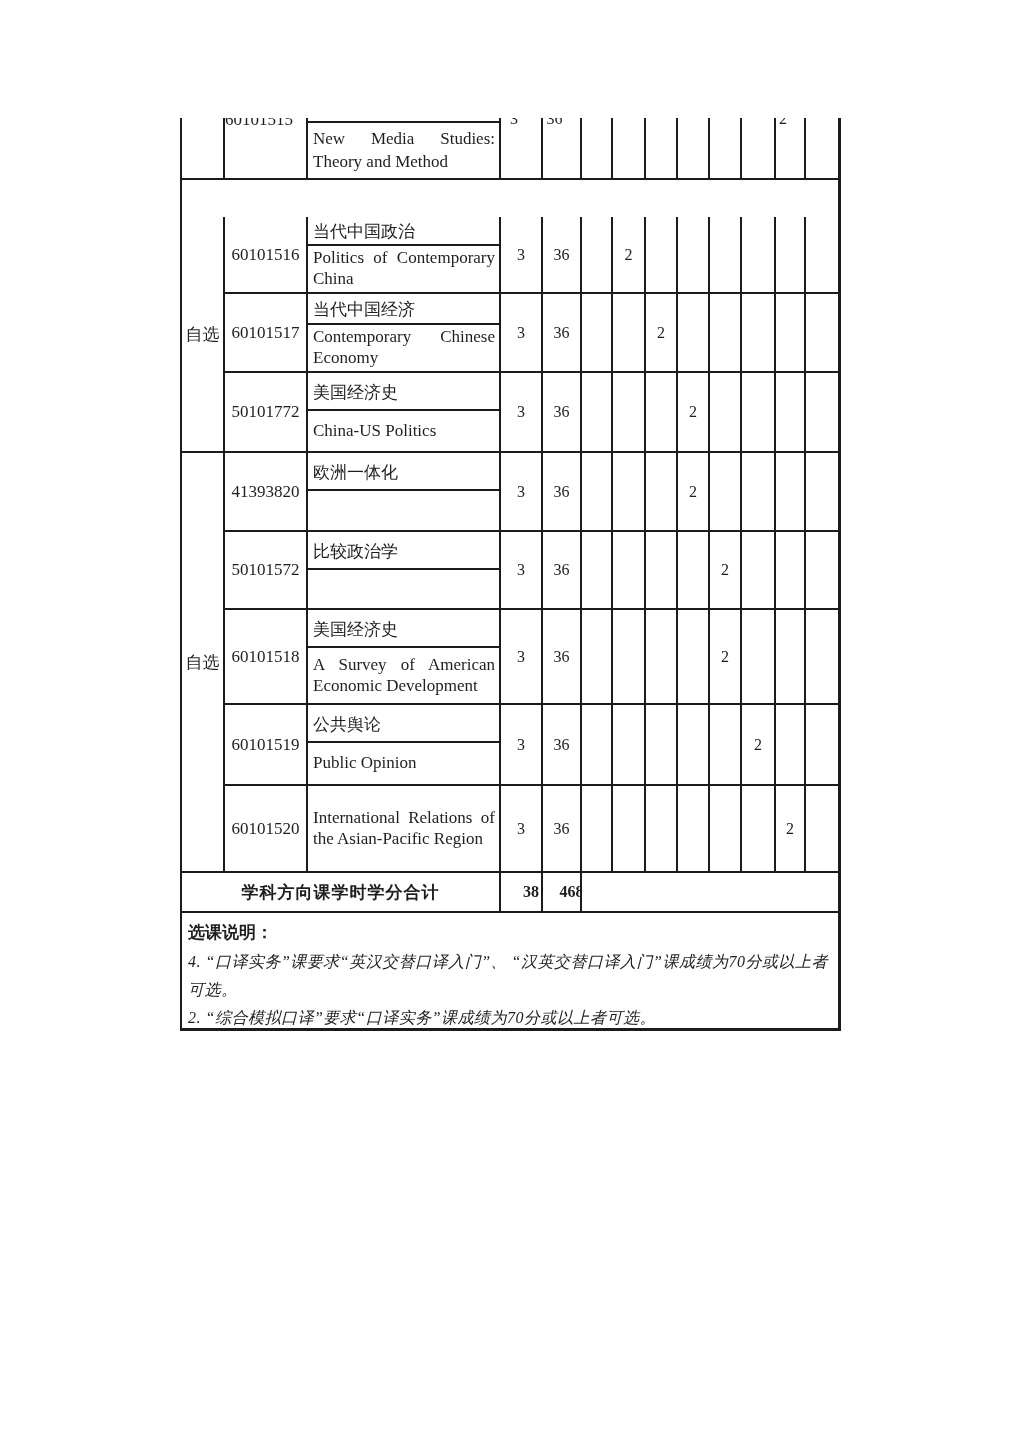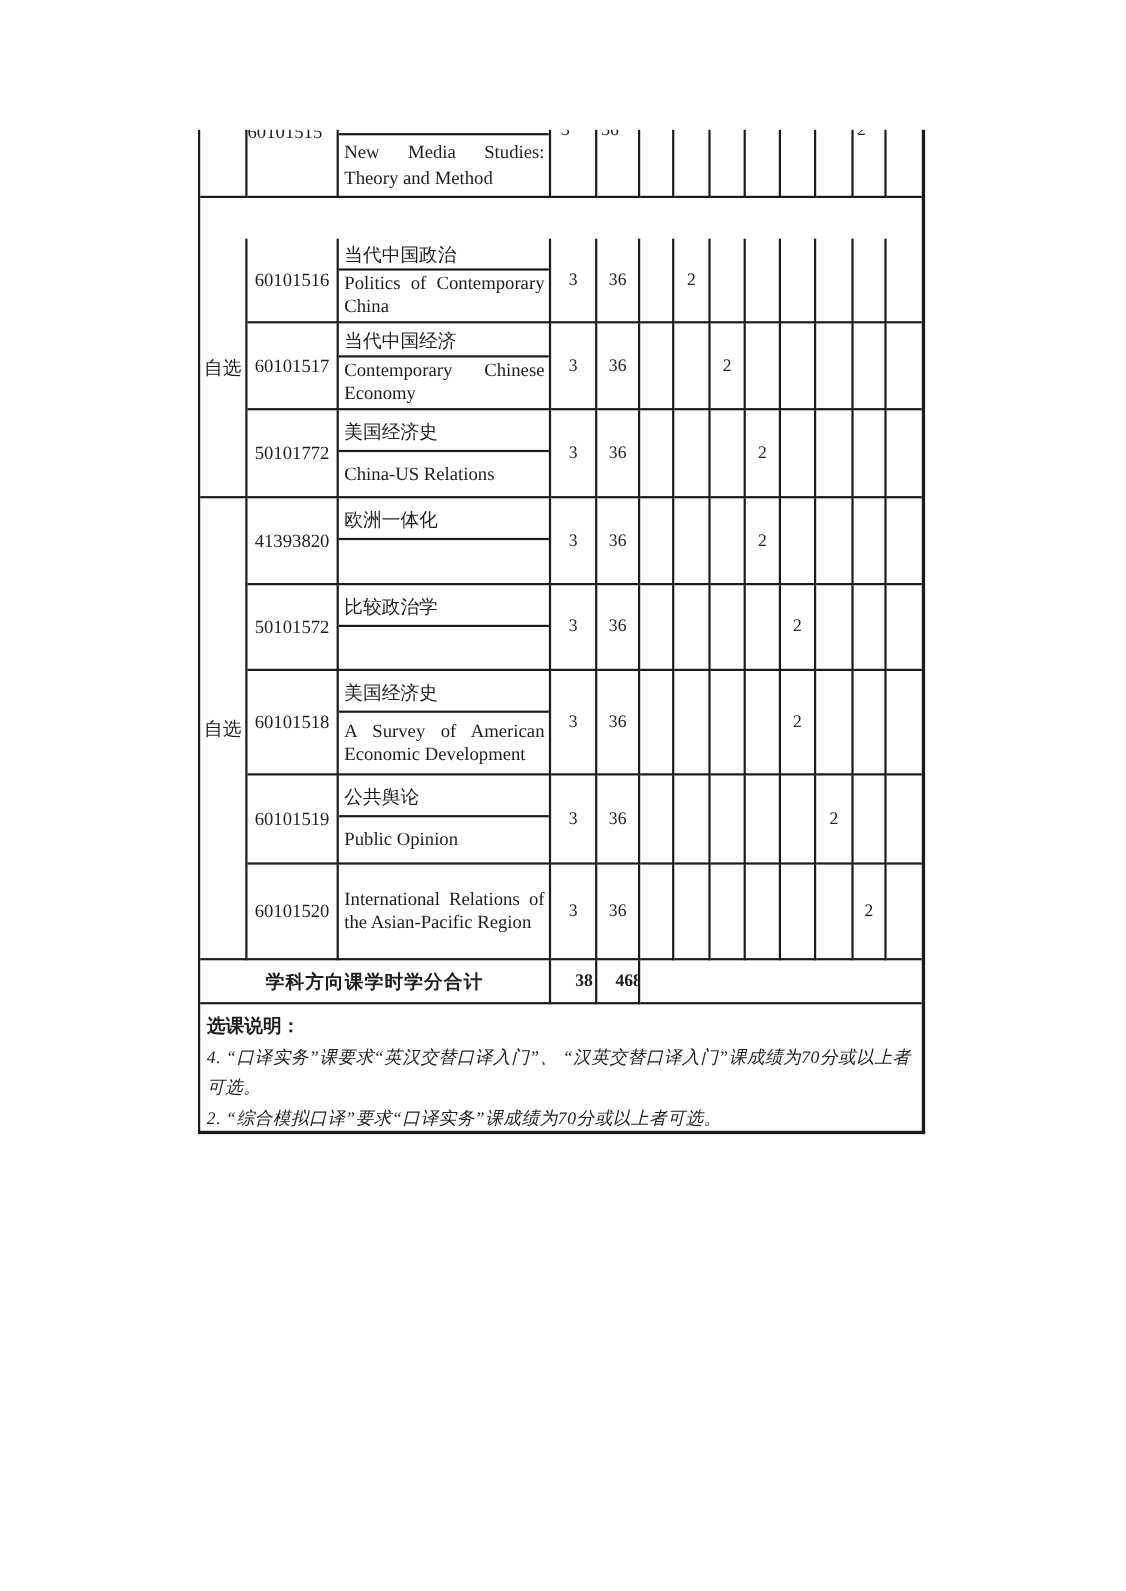--- a/index.html
+++ b/index.html
@@ -112,21 +112,21 @@
   <div class="c" style="grid-area:4/9/5/10"></div>
   <div class="c" style="grid-area:4/10/5/11"></div>
   <div class="c" style="grid-area:4/11/5/12"></div>
   <div class="c" style="grid-area:4/12/5/13"></div>
   <div class="c lc" style="grid-area:4/13/5/14"></div>
 
   <div class="c code" style="grid-area:5/2/6/3">50101772</div>
   <div class="c namecell" style="grid-area:5/3/6/4">
     <div class="cn">美国经济史</div>
     <div class="en">
-        <span class="j">China-US Relations</span>
+        <span class="j">China-US Politics</span>
       </div>
   </div>
   <div class="c" style="grid-area:5/4/6/5">3</div>
   <div class="c" style="grid-area:5/5/6/6">36</div>
   <div class="c" style="grid-area:5/6/6/7"></div>
   <div class="c" style="grid-area:5/7/6/8"></div>
   <div class="c" style="grid-area:5/8/6/9"></div>
   <div class="c" style="grid-area:5/9/6/10">2</div>
   <div class="c" style="grid-area:5/10/6/11"></div>
   <div class="c" style="grid-area:5/11/6/12"></div>

